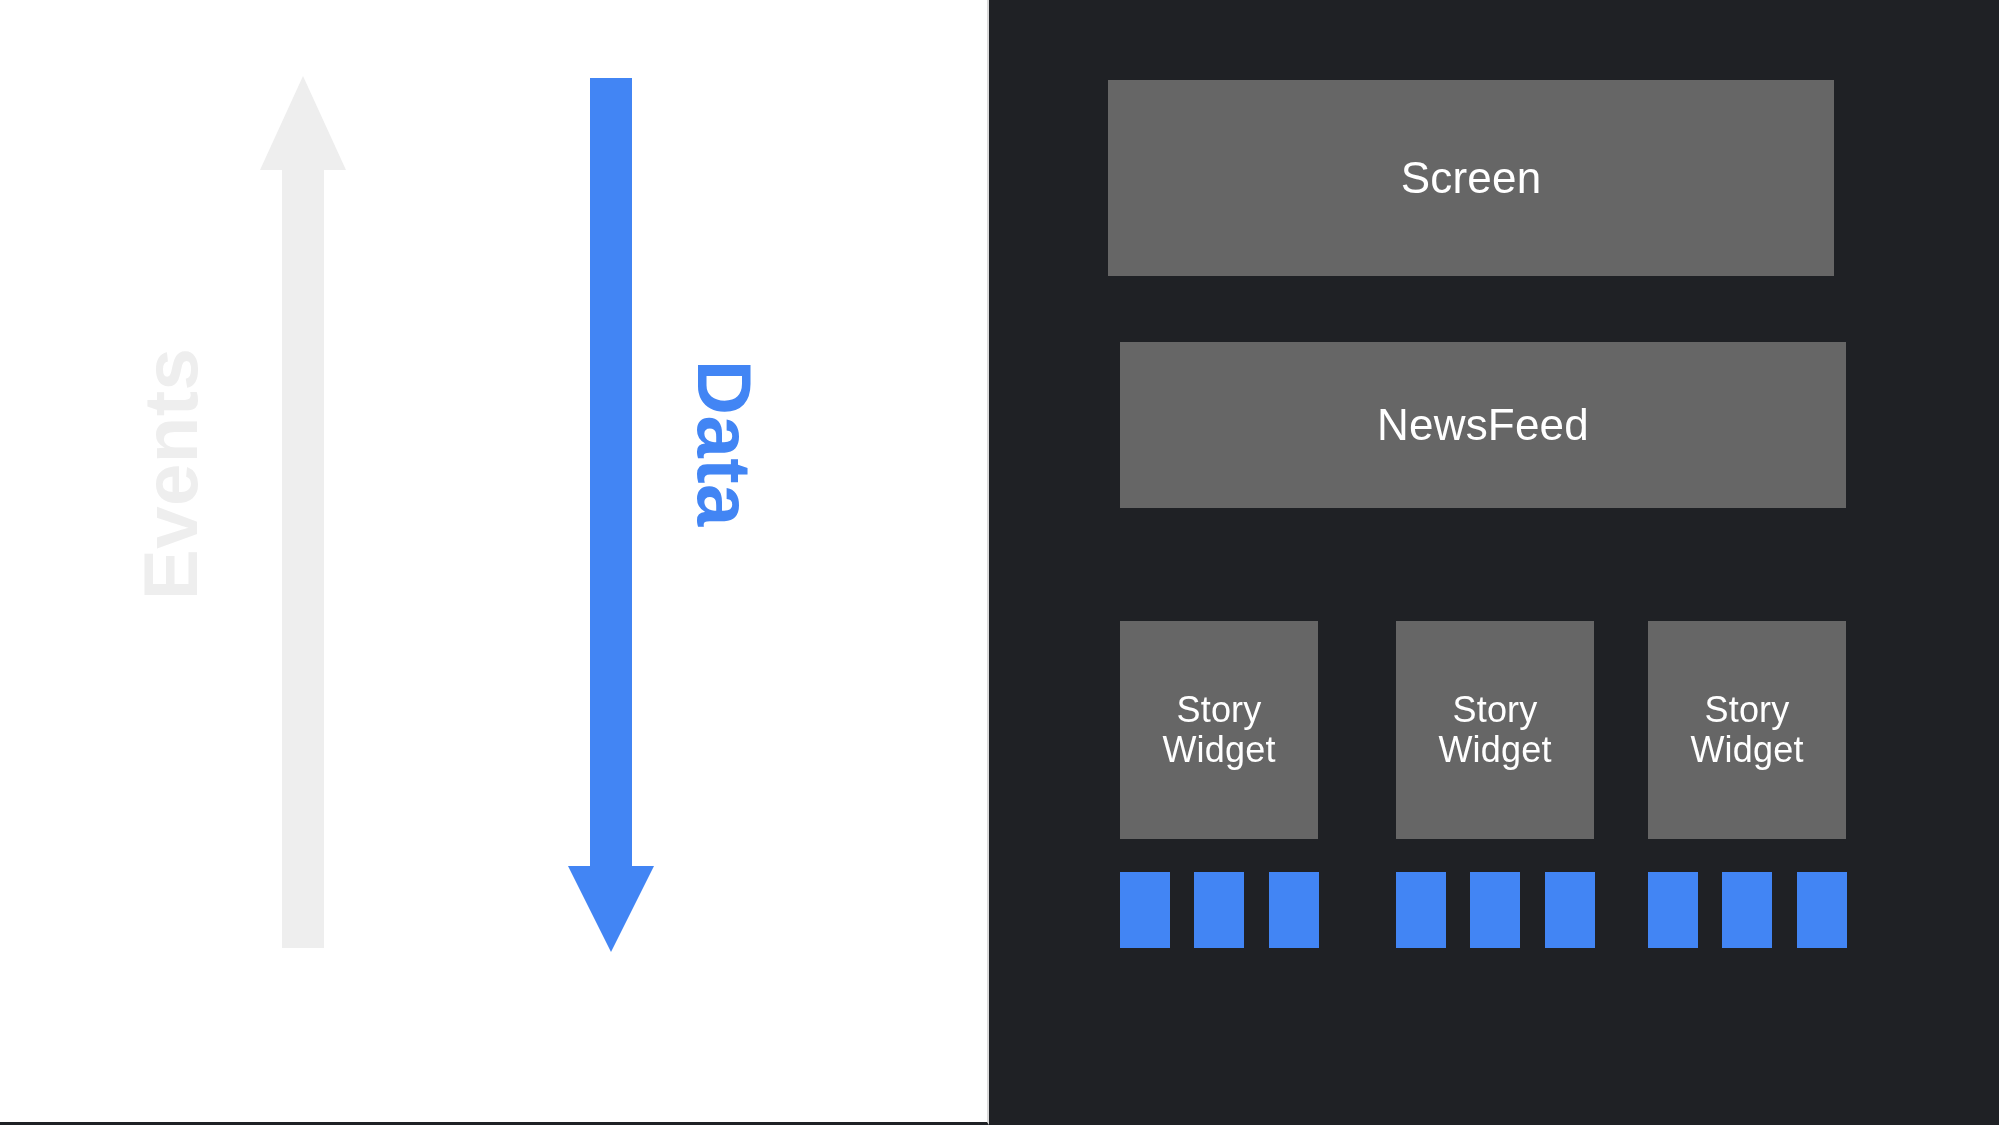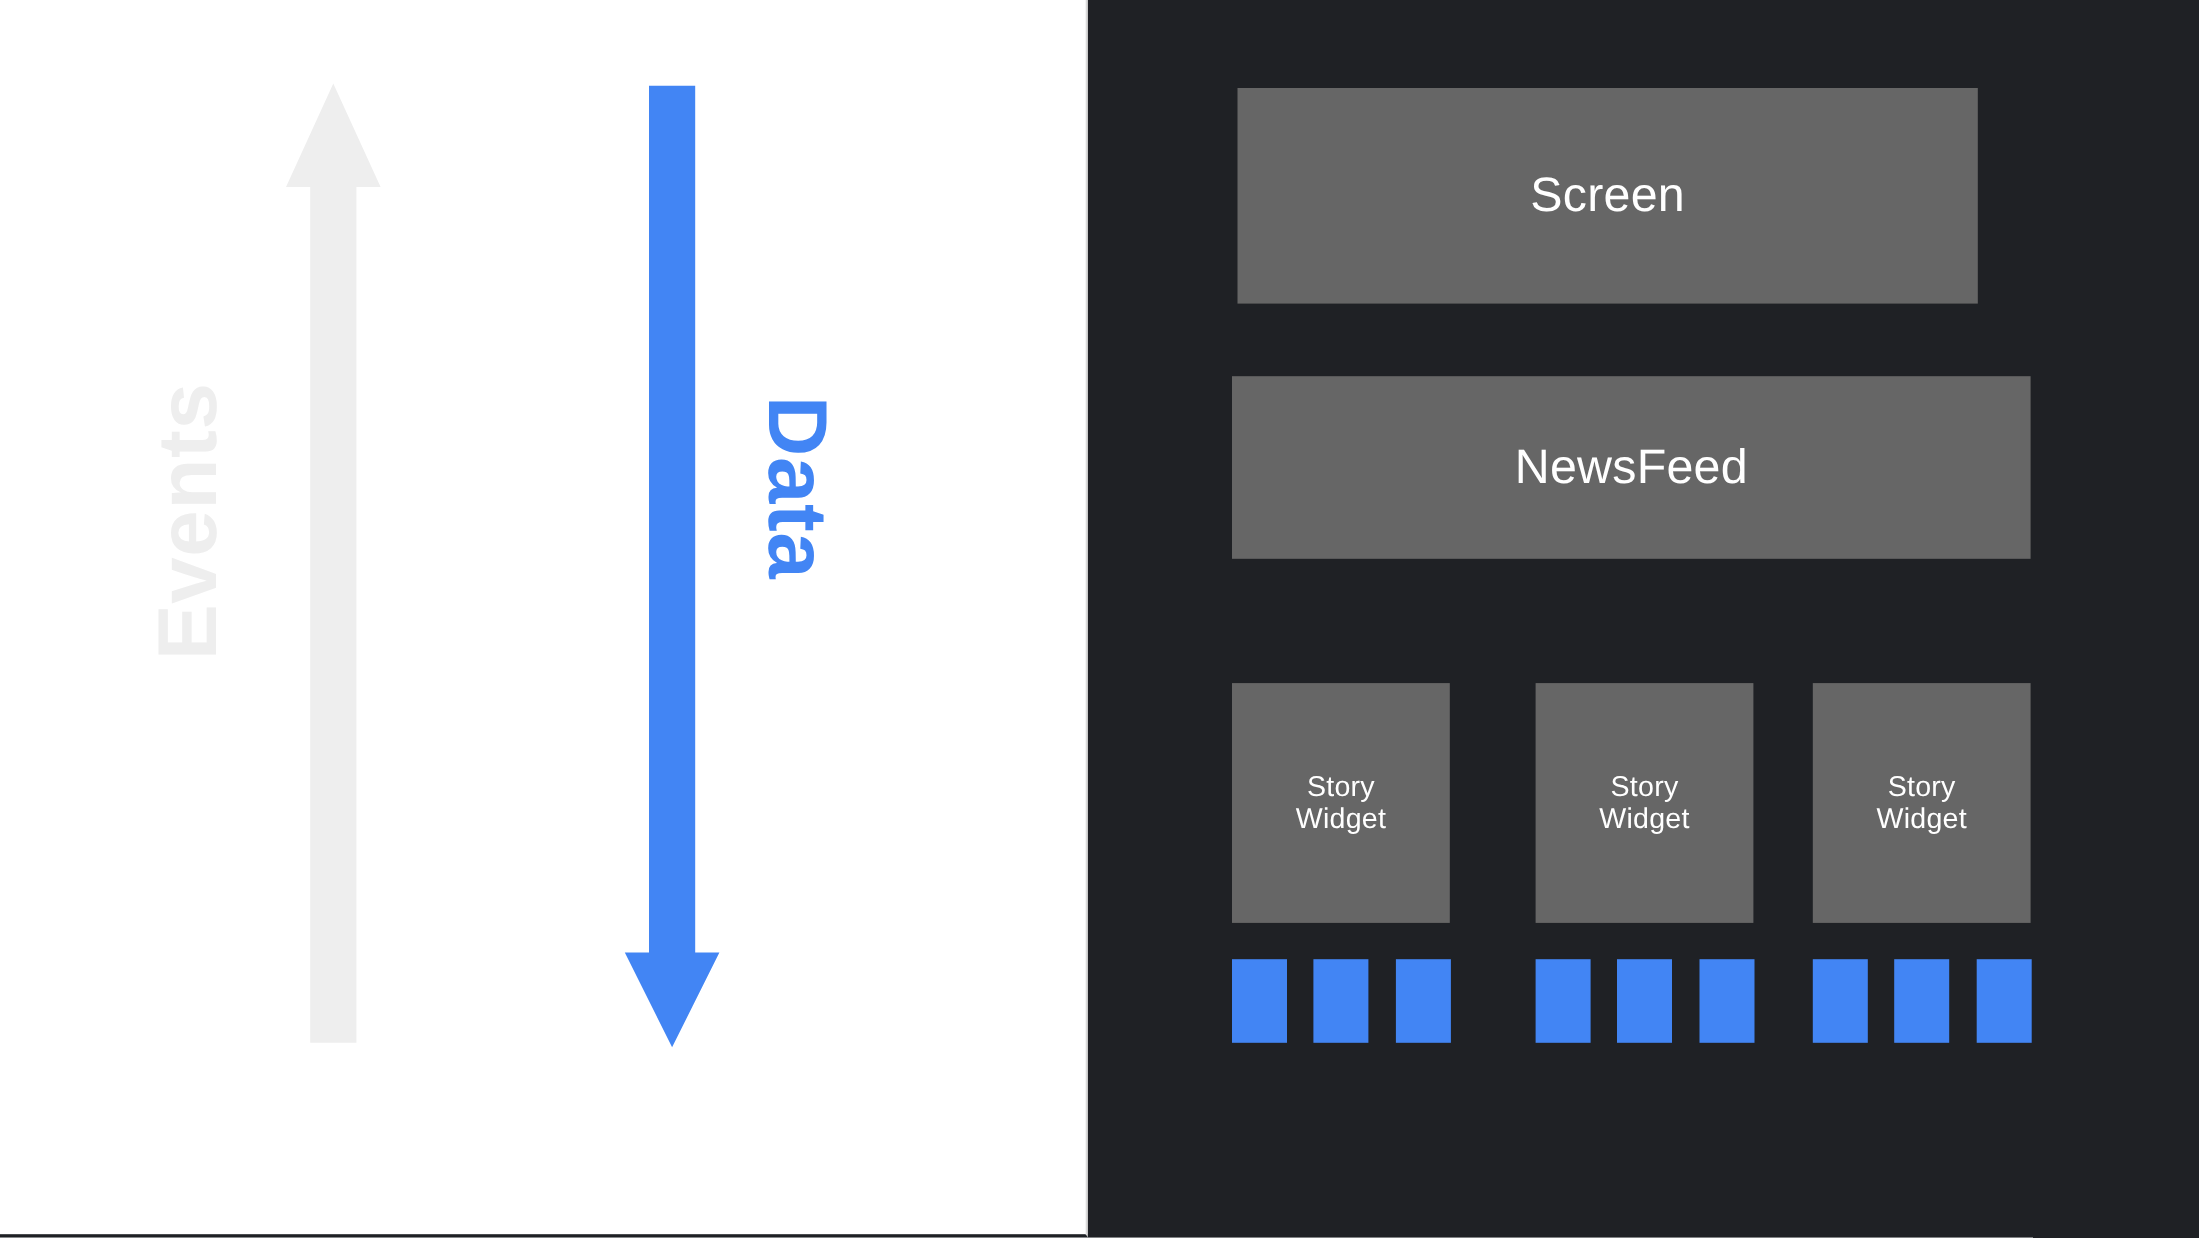--- a/index.html
+++ b/index.html
@@ -93,29 +93,29 @@
     box-sizing: border-box;
   }
 
   .ui-box .box-label {
     font-size: 44px;
     font-weight: 400;
     line-height: 1.12;
     letter-spacing: 0.2px;
   }
 
-  #box-screen   { left: 136px; top: 80px;  width: 673px; height: 196px; justify-content: center; }
+  #box-screen   { left: 119px; top: 80px;  width: 726px; height: 196px; justify-content: center; }
   #box-newsfeed { left: 131px; top: 342px; width: 726px; height: 166px; }
 
   .story-widget { top: 621px; width: 198px; height: 218px; }
   #story-widget-0 { left: 131px; }
   #story-widget-1 { left: 407px; }
   #story-widget-2 { left: 659px; }
 
-  .story-widget .box-label { font-size: 26px; }
+  .story-widget .box-label { font-size: 36px; }
 
   .leaf-block {
     position: absolute;
     top: 872px;
     width: 50px;
     height: 76px;
     background: #4285f4;
   }
 
   

